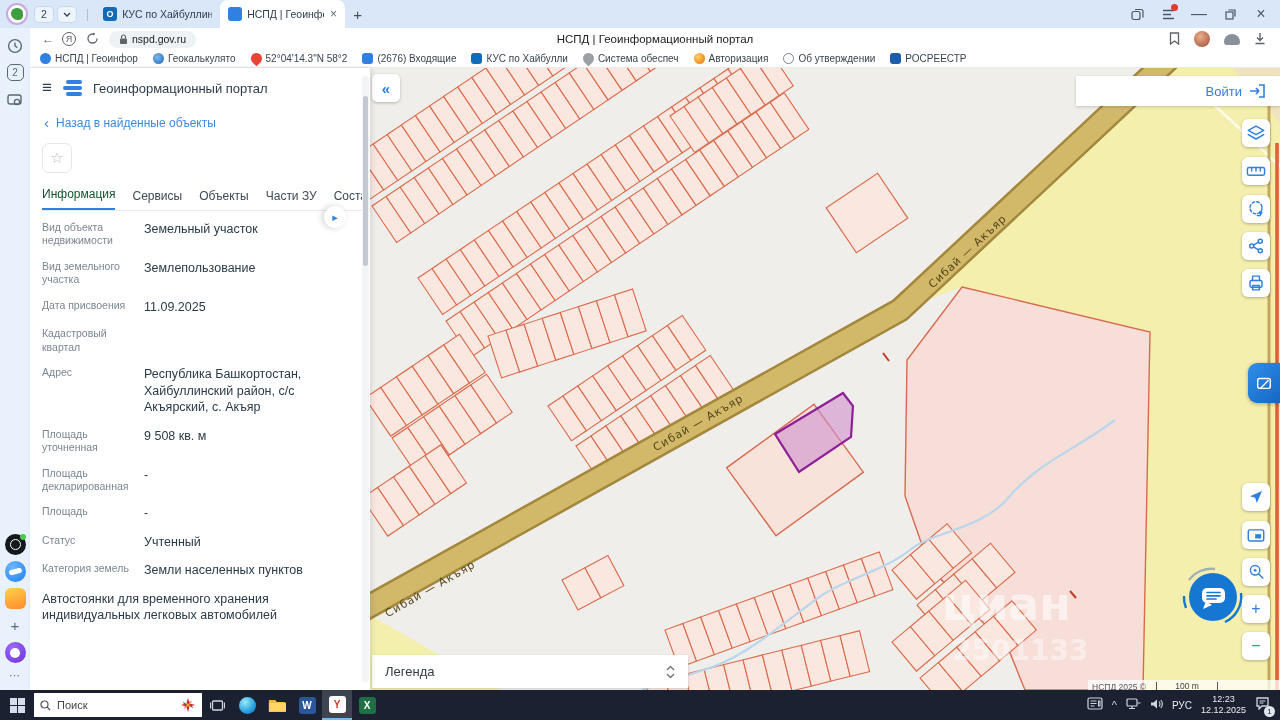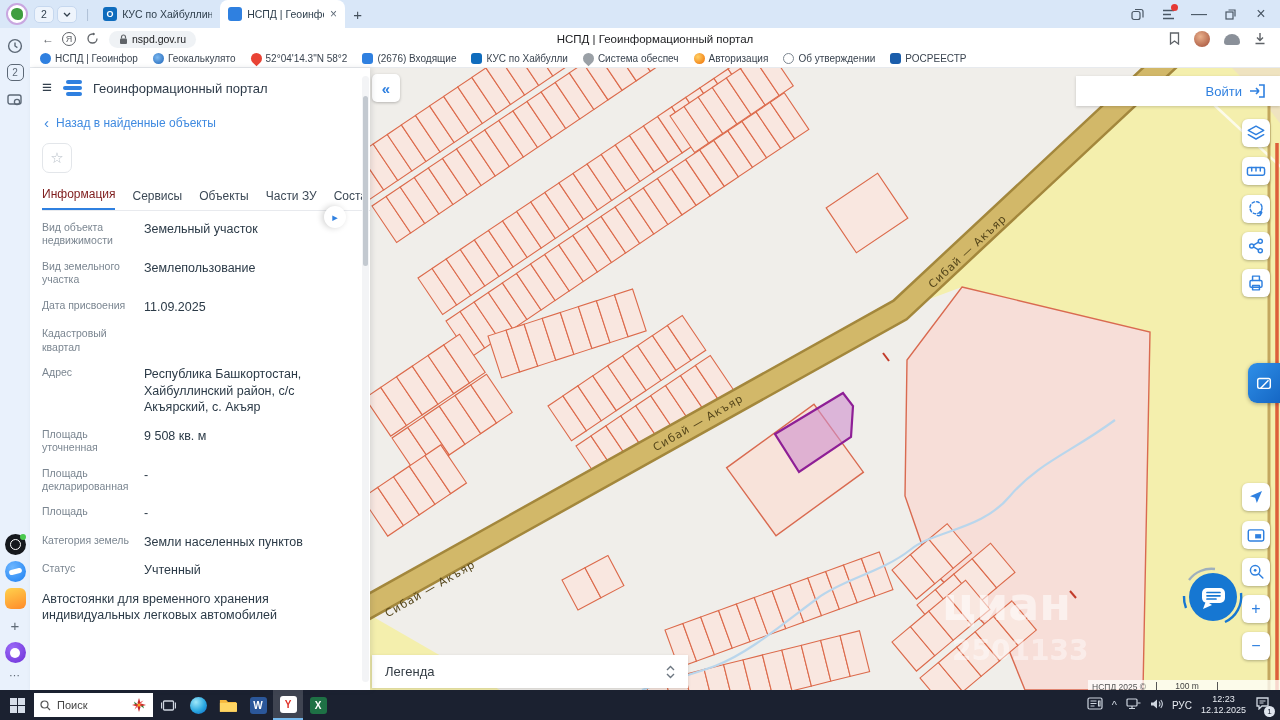--- a/index.html
+++ b/index.html
@@ -60,21 +60,21 @@
 .plogo i{display:block;height:4px;border-radius:2px;background:#2f80e0}
 .plogo i:nth-child(1){width:16px;margin-left:3px}
 .plogo i:nth-child(2){width:19px}
 .plogo i:nth-child(3){width:16px;margin-left:3px}
 .ptitle{font-size:13px;color:#2e3b49}
 .pback{display:flex;align-items:center;gap:7px;color:#3f8ae0;font-size:12px;padding:16px 12px 0 14px}
 .ph1{font-size:15px;font-weight:bold;color:#20303f;padding:10px 12px 0 12px}
 .pstar{margin:12px 12px 0 12px;width:30px;height:30px;border:1px solid #e3e6ea;border-radius:7px;color:#b6bec7;font-size:15px;display:flex;align-items:center;justify-content:center}
 .ptabs{display:flex;gap:17px;align-items:flex-end;margin:14px 0 0 12px;padding-right:36px;border-bottom:1px solid #e8eaee;font-size:12px;color:#3c4956;position:relative;height:24px;overflow:hidden;white-space:nowrap}
 .ptab{padding-bottom:7px}
-.ptab.on{color:#7f1d1d;border-bottom:2px solid #2f80e0}
+.ptab.on{color:#14532d;border-bottom:2px solid #2f80e0}
 .ptabmore{position:absolute;right:24px;top:138px;width:22px;height:22px;border-radius:50%;background:#fff;box-shadow:-2px 0 6px rgba(0,0,0,.18);color:#2f80e0;font-size:11px;display:flex;align-items:center;justify-content:center;z-index:4}
 .fields{height:446px;overflow:hidden;padding:4px 18px 0 12px}
 .frow{display:flex;padding:6px 0}
 .fl{flex:0 0 102px;font-size:10.5px;line-height:1.28;color:#7b8691;padding-right:10px}
 .fv{flex:1;font-size:12.5px;line-height:1.32;color:#2b3a47}
 .pscroll{position:absolute;right:1px;top:8px;width:7px;height:606px;background:#f3f4f6;border-radius:4px}
 .pthumb{position:absolute;left:1px;top:20px;width:5px;height:170px;background:#c3c9d0;border-radius:3px}
 
 .map{position:absolute;left:370px;top:68px;width:910px;height:622px;background:#f0eeea;overflow:hidden}
 .map svg.base{position:absolute;left:0;top:0}
@@ -90,21 +90,21 @@
 .mbtn svg{stroke:#2f80e0;stroke-width:1.7;fill:none;stroke-linecap:round;stroke-linejoin:round}
 .bluetab{position:absolute;left:878px;top:295px;width:32px;height:40px;background:linear-gradient(135deg,#2f8fe8,#1567c4);border-radius:9px 0 0 9px;box-shadow:0 1px 4px rgba(0,0,0,.3);display:flex;align-items:center;justify-content:center}
 .fab{position:absolute;left:809px;top:495px}
 .legend{position:absolute;left:2px;top:587px;width:316px;height:33px;background:#fff;display:flex;align-items:center;justify-content:space-between;padding:0 13px;box-shadow:0 1px 3px rgba(0,0,0,.15)}
 .legend span{font-size:13px;color:#333c44}
 .attrib{position:absolute;left:718px;top:612px;width:192px;height:13px;background:rgba(255,255,255,.75);display:flex;align-items:center;gap:10px;padding:0 4px;font-size:8.5px;color:#555}
 .scale{width:62px;border-left:1px solid #555;border-right:1px solid #555;border-bottom:1.5px solid #555;height:9px;text-align:center;font-size:8.5px;color:#444;line-height:8px}
 
 .taskbar{position:absolute;left:0;top:690px;width:1280px;height:30px;background:#1b2130;display:flex;align-items:center;color:#e8ecf2}
 .tstart{width:34px;height:30px;display:flex;align-items:center;justify-content:center}
-.tsearch{width:119px;height:24px;background:#fff;display:flex;align-items:center;gap:6px;padding:4px 6px;color:#444;font-size:11px}
+.tsearch{width:168px;height:24px;background:#fff;display:flex;align-items:center;gap:6px;padding:4px 6px;color:#444;font-size:11px}
 .tsearch .q{flex:1}
 .tvbtn,.appbtn{width:30px;height:30px;display:flex;align-items:center;justify-content:center}
 .appbtn.active{background:rgba(255,255,255,.16);border-bottom:2px solid #76b9ed}
 .ic16{width:17px;height:17px;border-radius:3px;display:flex;align-items:center;justify-content:center;font-size:10px;font-weight:bold;color:#fff}
 .edge{background:radial-gradient(circle at 35% 30%,#9ee8fa,#2ba8e0 55%,#0b62c4)}
 .word{background:#2b579a}.excel{background:#1e7145}
 .ybr{background:#fff;color:#e03026}
 .tray{margin-left:auto;display:flex;align-items:center;gap:9px;padding-right:10px}
 .tclock{text-align:center;font-size:9px;line-height:1.25}
 .notif{position:relative}
@@ -311,26 +311,26 @@
         </div>
       <div class="frow">
           <span class="fl">Площадь декларированная</span>
           <span class="fv">-</span>
         </div>
       <div class="frow">
           <span class="fl">Площадь</span>
           <span class="fv">-</span>
         </div>
       <div class="frow">
+          <span class="fl">Статус</span>
+          <span class="fv">Учтенный</span>
+        </div>
+      <div class="frow">
           <span class="fl">Категория земель</span>
           <span class="fv">Земли населенных пунктов</span>
-        </div>
-      <div class="frow">
-          <span class="fl">Статус</span>
-          <span class="fv">Учтенный</span>
         </div>
       <div class="frow">
           <span class="fv">Автостоянки для временного хранения индивидуальных легковых автомобилей</span>
         </div>
 
     </div>
     <div class="pscroll">
         <div class="pthumb"></div>
       </div>
   </div>

